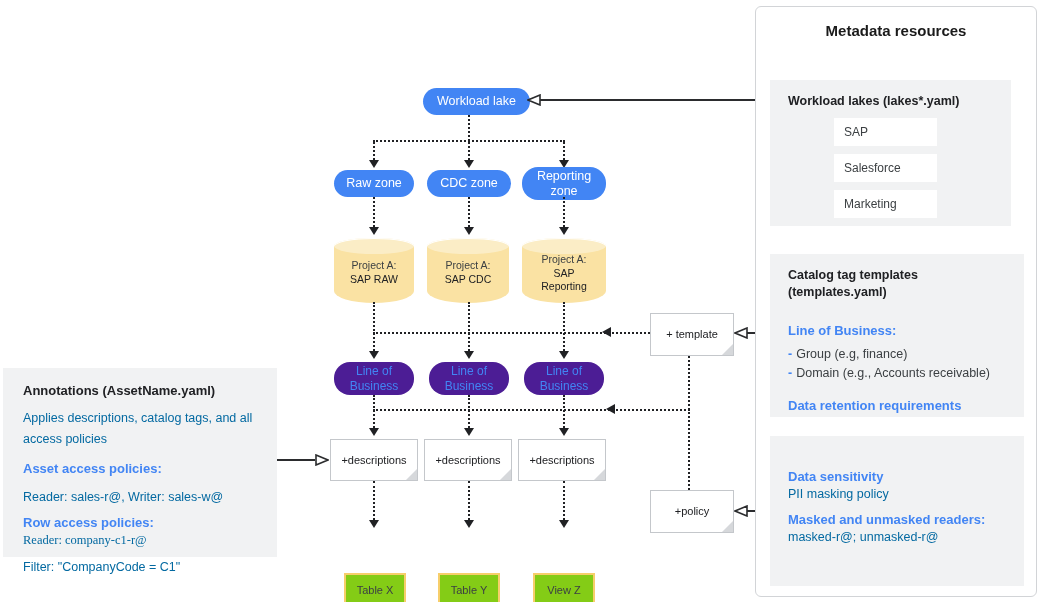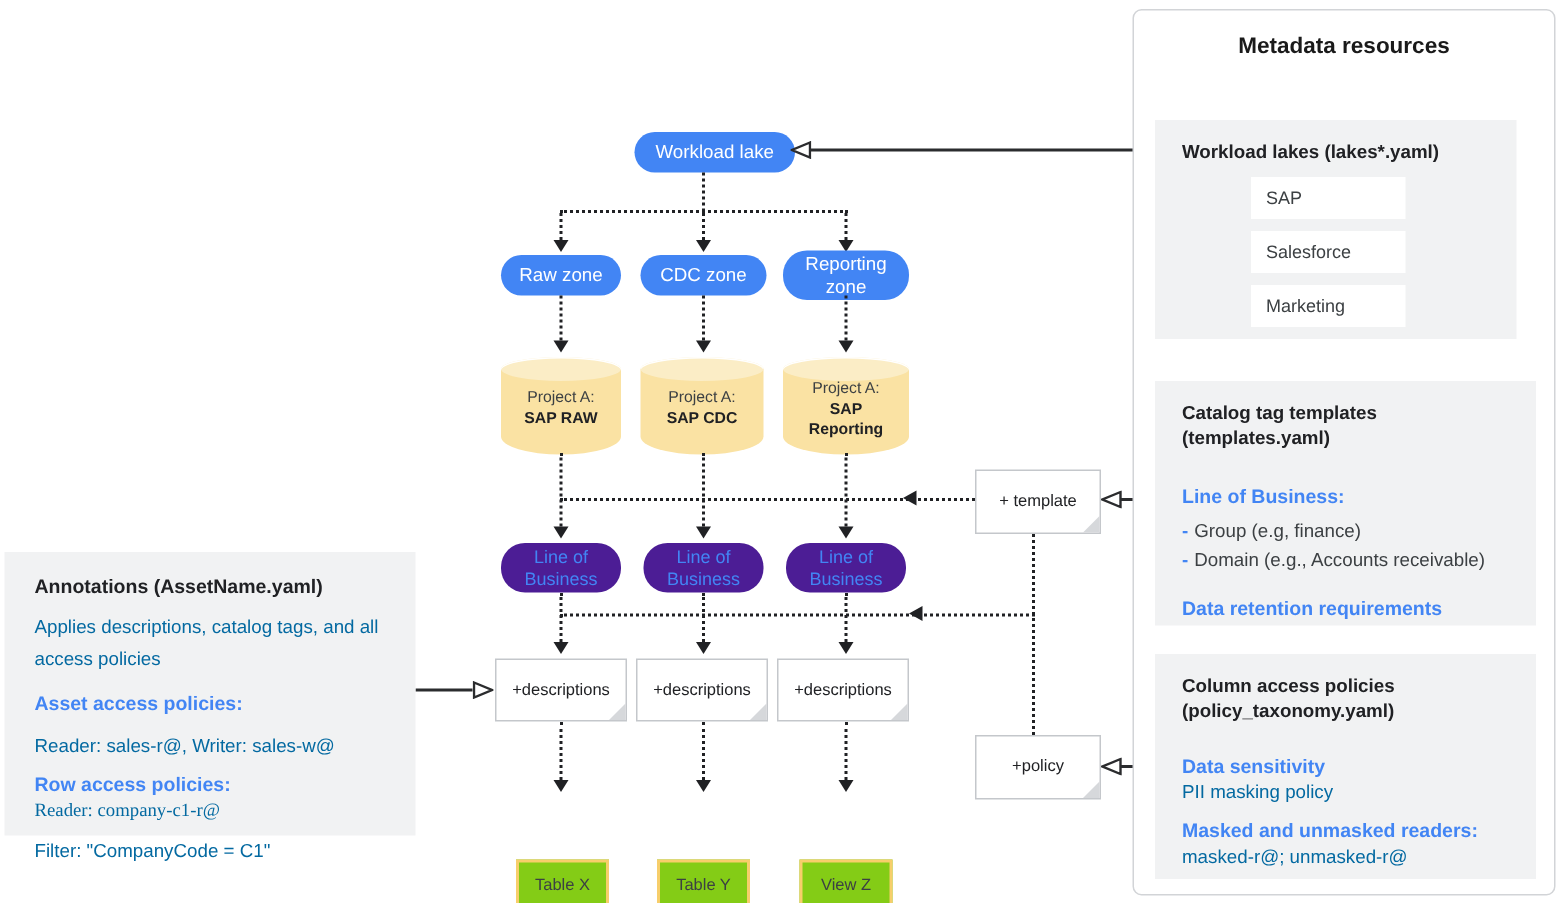--- a/index.html
+++ b/index.html
@@ -17,21 +17,21 @@
          border-radius:16px; font-size:12px; line-height:15px; padding-top:2px; box-sizing:border-box; }
 
   
   .cyl { position:absolute; }
   .cyl-body { position:absolute; left:0; right:0; top:8px; bottom:0;
               background:#FAE2A3; border-radius:0 0 50% 50% / 0 0 12px 12px; }
   .cyl-top { position:absolute; left:0; right:0; top:0; height:16px;
              background:#FBEDC6; border-radius:50%; box-shadow:inset 0 1px 0 #fff; }
   .cyl-text { position:absolute; left:0; right:0; top:21px; text-align:center;
               font-size:10.5px; color:#3C4043; line-height:13px; }
-  .cyl-name { font-weight:bold; color:#202124; max-width:64px; margin:1px auto 0; }
+  .cyl-name { font-weight:normal; color:#202124; max-width:64px; margin:1px auto 0; }
 
   
   .note { position:absolute; background:#fff; border:1px solid #C4C7CB;
           text-align:center; font-size:11px; font-weight:500; color:#202124;
           box-sizing:border-box; }
   .note .lbl { display:block; line-height:40px; }
   .fold { position:absolute; right:0; bottom:0; width:0; height:0;
           border-style:solid; border-width:0 0 11px 11px;
           border-color:transparent transparent #D6D8DB transparent; }
 
@@ -249,21 +249,20 @@
       <div class="bullet" style="margin-top:7px;">
         <span class="dash">-</span><span>Group (e.g, finance)</span>
       </div>
       <div class="bullet">
         <span class="dash">-</span><span>Domain (e.g., Accounts receivable)</span>
       </div>
       <div class="blue-h" style="margin-top:15px;">Data retention requirements</div>
     </div>
 
     <div class="gray" style="left:14px;top:429px;width:254px;height:150px;padding:13px 30px 0 18px;">
-      <div class="sec-h">Column access policies (policy_taxonomy.yaml)</div>
       <div class="blue-h" style="margin-top:20px;">Data sensitivity</div>
       <div class="body-t" style="margin-top:3px;">PII masking policy</div>
       <div class="blue-h" style="margin-top:11px;">Masked and unmasked readers:</div>
       <div class="body-t" style="margin-top:3px;">masked-r@; unmasked-r@</div>
     </div>
   </div>
 
 </div>
 
 </body></html>

